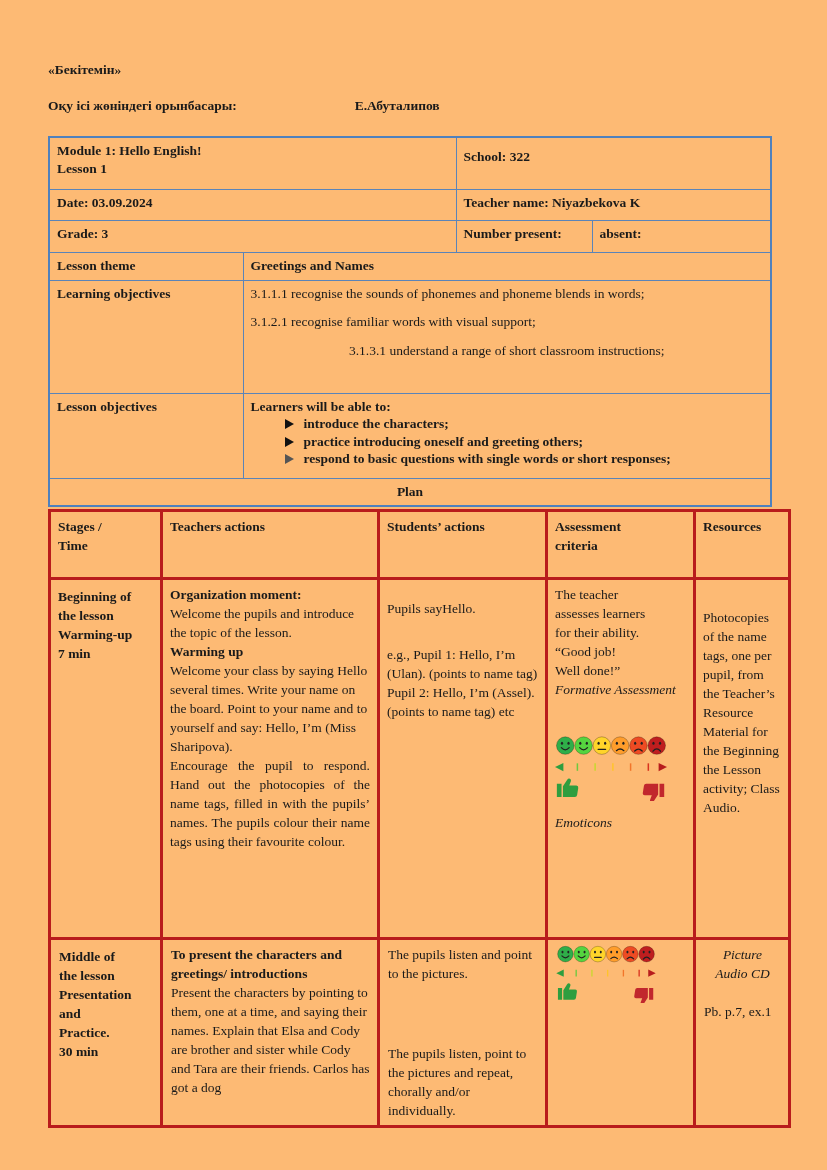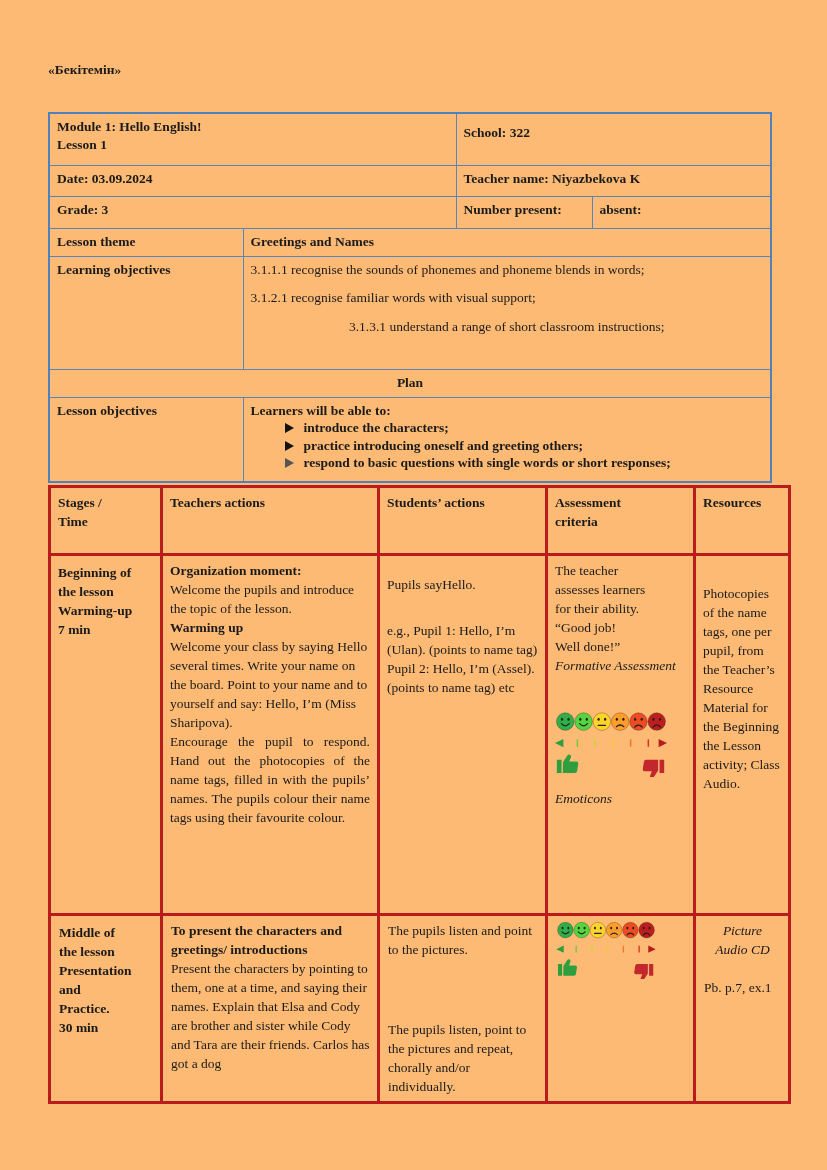--- a/index.html
+++ b/index.html
@@ -13,21 +13,21 @@
     overflow:hidden;
   }
   .content { position:absolute; left:48px; top:62px; width:742px; }
 
   .approval { font-weight:bold; font-size:13.5px; }
   .deputy-line { font-weight:bold; font-size:13.5px; margin-top:20px; display:flex; }
   .deputy-name { margin-left:118px; }
 
   
   table { border-collapse:collapse; table-layout:fixed; }
-  .t1 { width:722px; margin-top:34px;padding-left:16px; }
+  .t1 { width:722px; margin-top:22px;padding-left:16px; }
   .t1 td { border:1px solid #5b84b8; padding:4px 7px; vertical-align:top;
            font-size:13.5px; line-height:1.3; }
   .t1 { border:2px solid #4f81bd; }
   .bold { font-weight:bold; }
   .preline { white-space:pre-line; }
   .obj-item { margin-bottom:11px; }
   .obj-item:last-child { margin-bottom:0;text-align:center; }
   .bullet-row { display:flex; align-items:flex-start; margin-left:34px; font-weight:bold; }
   .bullet-arrow { width:0; height:0; border-left:9px solid #111;
                   border-top:5.5px solid transparent; border-bottom:5.5px solid transparent;
@@ -55,20 +55,24 @@
   .breakword { overflow-wrap:break-word; word-wrap:break-word; }
 </style>
 </head>
 <body>
 
 <div class="page">
   <div class="content">
 
     <p class="approval">«Бекітемін»</p>
 
+    <div class="deputy-line">
+      <span>Оқу ісі жөніндегі орынбасары:</span>
+      <span class="deputy-name">Е.Абуталипов</span>
+    </div>
 
     <table class="t1">
       <colgroup>
           <col style="width:194px">
           <col style="width:213px">
           <col style="width:136px">
           <col style="width:179px">
         </colgroup>
       <tbody>
           <tr>
@@ -89,41 +93,41 @@
         <td class="bold" style="height:28px">Lesson theme</td>
         <td colspan="3" class="bold">Greetings and Names</td>
       </tr>
       <tr>
         <td class="bold" style="height:113px">Learning objectives</td>
         <td colspan="3">
           <div class="obj-item">3.1.1.1 recognise the sounds of phonemes and phoneme blends in words;</div>
           <div class="obj-item">3.1.2.1 recognise familiar words with visual support;</div>
           <div class="obj-item">3.1.3.1 understand a range of short classroom instructions;</div>
         </td>
-      </tr>
-      <tr>
-        <td colspan="4" class="plan-cell" style="height:28px">Plan</td>
       </tr>
       <tr>
         <td class="bold" style="height:85px">Lesson objectives</td>
         <td colspan="3">
           <div class="bold">Learners will be able to:</div>
           <div class="bullet-row">
             <span class="bullet-arrow"></span>
             <span>introduce the characters;</span>
           </div>
           <div class="bullet-row">
             <span class="bullet-arrow"></span>
             <span>practice introducing oneself and greeting others;</span>
           </div>
           <div class="bullet-row">
             <span class="bullet-arrow hollow"></span>
             <span>respond to basic questions with single words or short responses;</span>
           </div>
         </td>
+      </tr>
+      <tr>
+        <td colspan="4" class="plan-cell" style="height:28px">Plan</td>
       </tr>
     </tbody>
       </table>
 
     <table class="t2">
       <colgroup>
           <col style="width:112px">
           <col style="width:217px">
           <col style="width:168px">
           <col style="width:148px">

